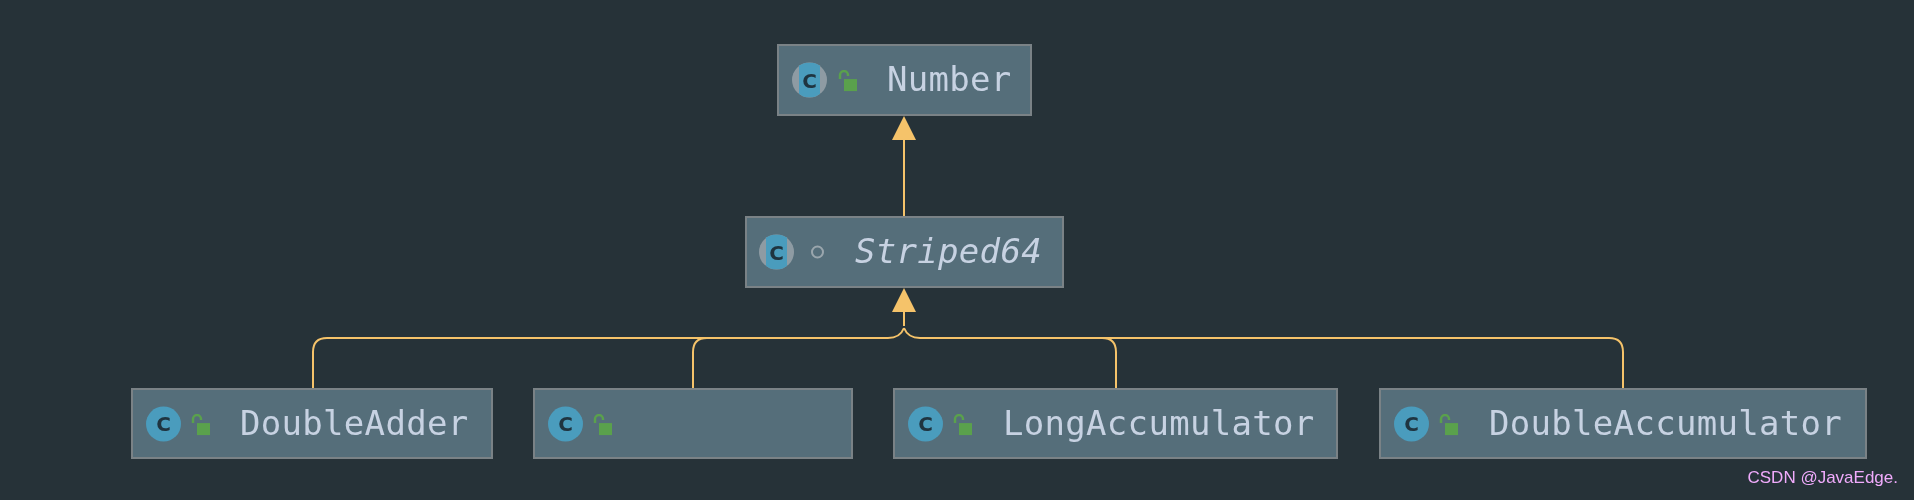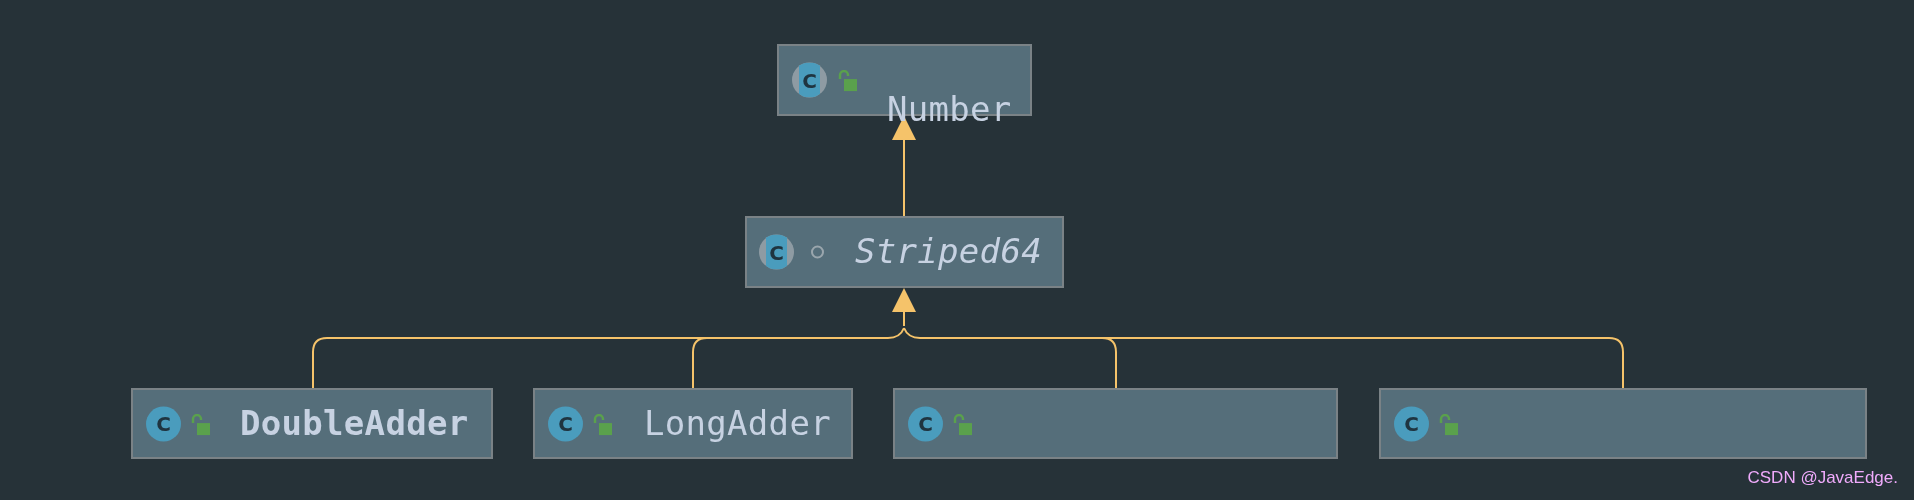--- a/index.html
+++ b/index.html
@@ -35,67 +35,68 @@
 
 <div class="node" style="left:777px; top:44px; width:255px; height:72px;">
   <div class="cicon abstract" style="left:13px;">
     <div class="inner"></div>
       <span class="letter">C</span>
   </div>
   <svg class="lock" style="left:58px;" viewBox="0 0 22 22">
     <path d="M3 9 V5 A4 4 0 0 1 11 5 V6" fill="none" stroke="#5aa14c" stroke-width="2.5"></path>
     <rect x="7" y="9" width="13" height="12" fill="#5aa14c"></rect>
   </svg>
-  <span class="label" style="left:108px;margin-top:30px;">Number</span>
+  <span class="label" style="left:108px;">Number</span>
 </div>
 
 <div class="node" style="left:745px; top:216px; width:319px; height:72px;">
   <div class="cicon abstract" style="left:12px;">
     <div class="inner"></div>
       <span class="letter">C</span>
   </div>
   <div class="pdot" style="left:64px;"></div>
   <span class="label" style="left:108px;font-style:italic;">Striped64</span>
 </div>
 
 <div class="node" style="left:131px; top:388px; width:362px;">
   <div class="cicon" style="left:13px;">
     <span class="letter">C</span>
   </div>
   <svg class="lock" style="left:57px;" viewBox="0 0 22 22">
     <path d="M3 9 V5 A4 4 0 0 1 11 5 V6" fill="none" stroke="#5aa14c" stroke-width="2.5"></path>
     <rect x="7" y="9" width="13" height="12" fill="#5aa14c"></rect>
   </svg>
-  <span class="label" style="left:107px;font-weight:bold;">DoubleAdder</span>
+  <span class="label" style="left:107px;">DoubleAdder</span>
 </div>
 
 <div class="node" style="left:533px; top:388px; width:320px;">
   <div class="cicon" style="left:13px;">
     <span class="letter">C</span>
   </div>
   <svg class="lock" style="left:57px;" viewBox="0 0 22 22">
     <path d="M3 9 V5 A4 4 0 0 1 11 5 V6" fill="none" stroke="#5aa14c" stroke-width="2.5"></path>
     <rect x="7" y="9" width="13" height="12" fill="#5aa14c"></rect>
   </svg>
-  <span class="label" style="left:109px;">LongAdder</span>
 </div>
 
 <div class="node" style="left:893px; top:388px; width:445px;">
   <div class="cicon" style="left:13px;">
     <span class="letter">C</span>
   </div>
   <svg class="lock" style="left:57px;" viewBox="0 0 22 22">
     <path d="M3 9 V5 A4 4 0 0 1 11 5 V6" fill="none" stroke="#5aa14c" stroke-width="2.5"></path>
     <rect x="7" y="9" width="13" height="12" fill="#5aa14c"></rect>
   </svg>
+  <span class="label" style="left:108px;">LongAccumulator</span>
 </div>
 
 <div class="node" style="left:1379px; top:388px; width:488px;">
   <div class="cicon" style="left:13px;">
     <span class="letter">C</span>
   </div>
   <svg class="lock" style="left:57px;" viewBox="0 0 22 22">
     <path d="M3 9 V5 A4 4 0 0 1 11 5 V6" fill="none" stroke="#5aa14c" stroke-width="2.5"></path>
     <rect x="7" y="9" width="13" height="12" fill="#5aa14c"></rect>
   </svg>
+  <span class="label" style="left:108px;">DoubleAccumulator</span>
 </div>
 
 <div class="watermark">CSDN @JavaEdge.</div>
 
 </body></html>

